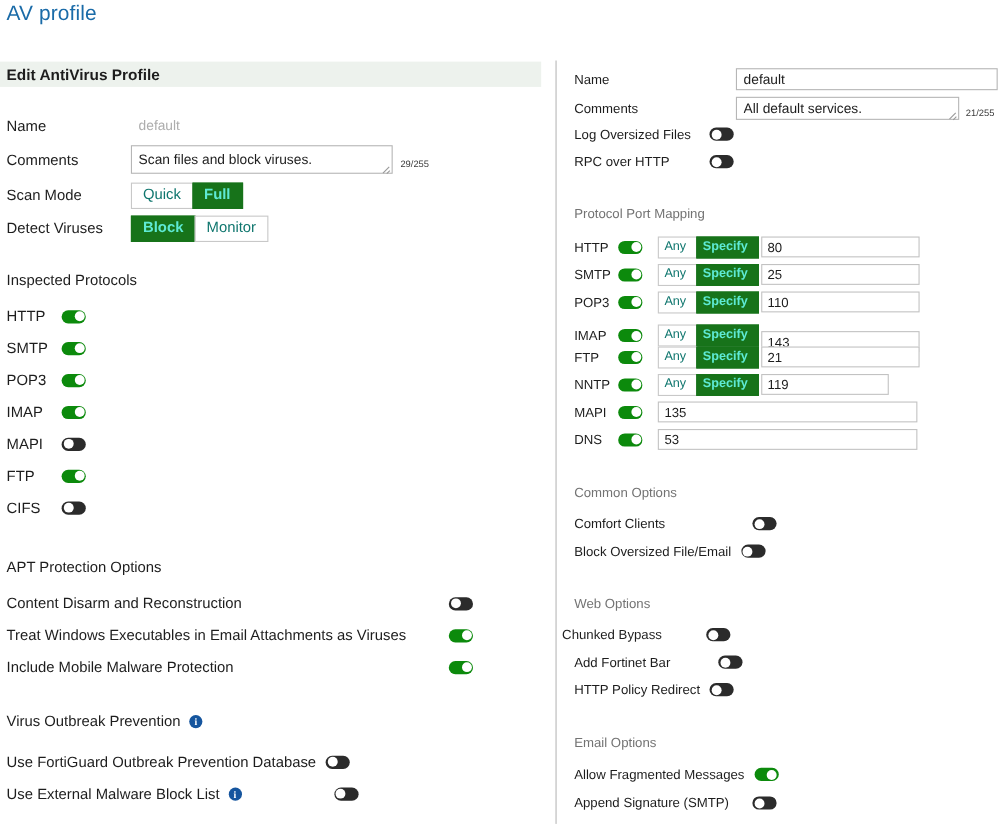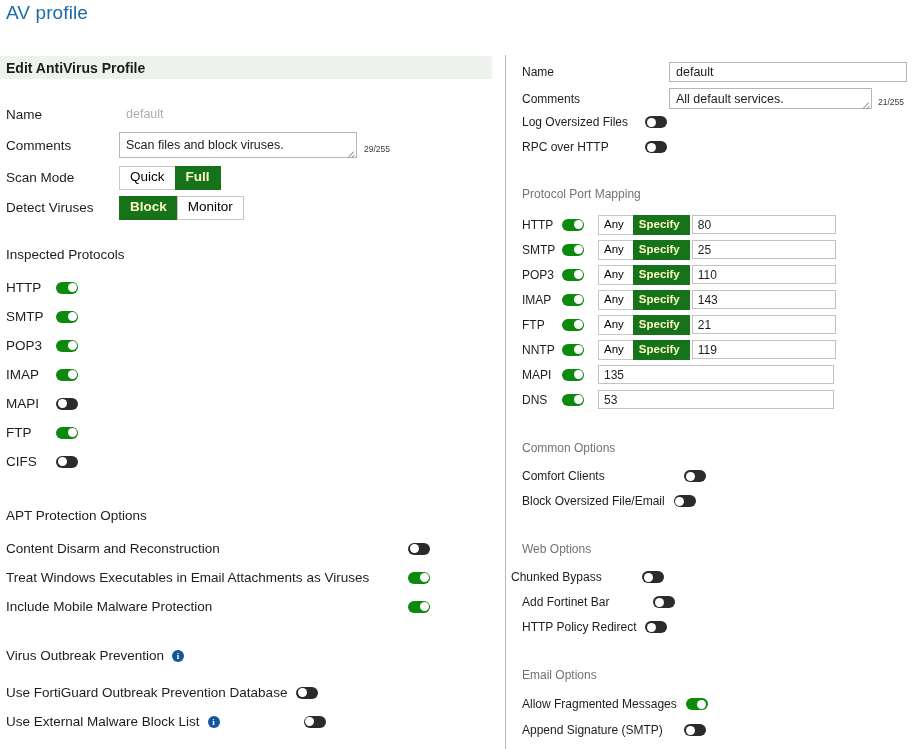--- a/index.html
+++ b/index.html
@@ -166,33 +166,33 @@
   .resize-grip:after {
     width: 4px; right: 0; bottom: 0px; transform: rotate(-45deg);
   }
 
   
   .segmented { display: inline-flex; }
   .seg {
     box-sizing: border-box;
     border: 1px solid #c8c8c8;
     background: #ffffff;
-    color: #000000;
+    color: #0f766e;
     font-size: 13.5px;
     font-family: "Liberation Sans", sans-serif;
     padding: 2px 10px 3px 10px;
     cursor: pointer;
     white-space: nowrap;
     line-height: 1.25;
   }
   .seg + .seg { margin-left: -1px; }
   .seg.active {
     background: #17731a;
     border-color: #17731a;
-    color: #fef9c3;
+    color: #5eead4;
     font-weight: bold;
   }
   .seg-sm {
     font-size: 11.5px;
     padding: 1px 9px 2px 5px;
     line-height: 1.3;
   }
 
   
   .info-icon {
@@ -430,21 +430,21 @@
 
   <div class="port-row" style="left:13px; top:238px;">
     <span class="port-lbl">IMAP</span>
     <span class="toggle on">
         <span class="knob"></span>
       </span>
     <span class="segmented" style="margin-left:14px;">
       <button class="seg seg-sm">Any</button>
       <button class="seg seg-sm active">Specify</button>
     </span>
-    <input class="port-input" style="width: 144px; margin-left: 2px;" type="text" value="143">
+    <input class="port-input" style="width: 144px; margin-left: 2px; margin-top: 11px;" type="text" value="143">
   </div>
 
   <div class="port-row" style="left:13px; top:263px;">
     <span class="port-lbl">FTP</span>
     <span class="toggle on">
         <span class="knob"></span>
       </span>
     <span class="segmented" style="margin-left:14px;">
       <button class="seg seg-sm">Any</button>
       <button class="seg seg-sm active">Specify</button>
@@ -454,21 +454,21 @@
 
   <div class="port-row" style="left:13px; top:288px;">
     <span class="port-lbl">NNTP</span>
     <span class="toggle on">
         <span class="knob"></span>
       </span>
     <span class="segmented" style="margin-left:14px;">
       <button class="seg seg-sm">Any</button>
       <button class="seg seg-sm active">Specify</button>
     </span>
-    <input class="port-input" style="width: 144px; margin-left: 2px;" type="text" value="119">
+    <input class="port-input" style="width: 116px; margin-left: 2px;" type="text" value="119">
   </div>
 
   <div class="port-row" style="left:13px; top:313px;">
     <span class="port-lbl">MAPI</span>
     <span class="toggle on">
         <span class="knob"></span>
       </span>
     <input class="port-input" style="width: 236px; margin-left: 14px;" type="text" value="135">
   </div>
 

